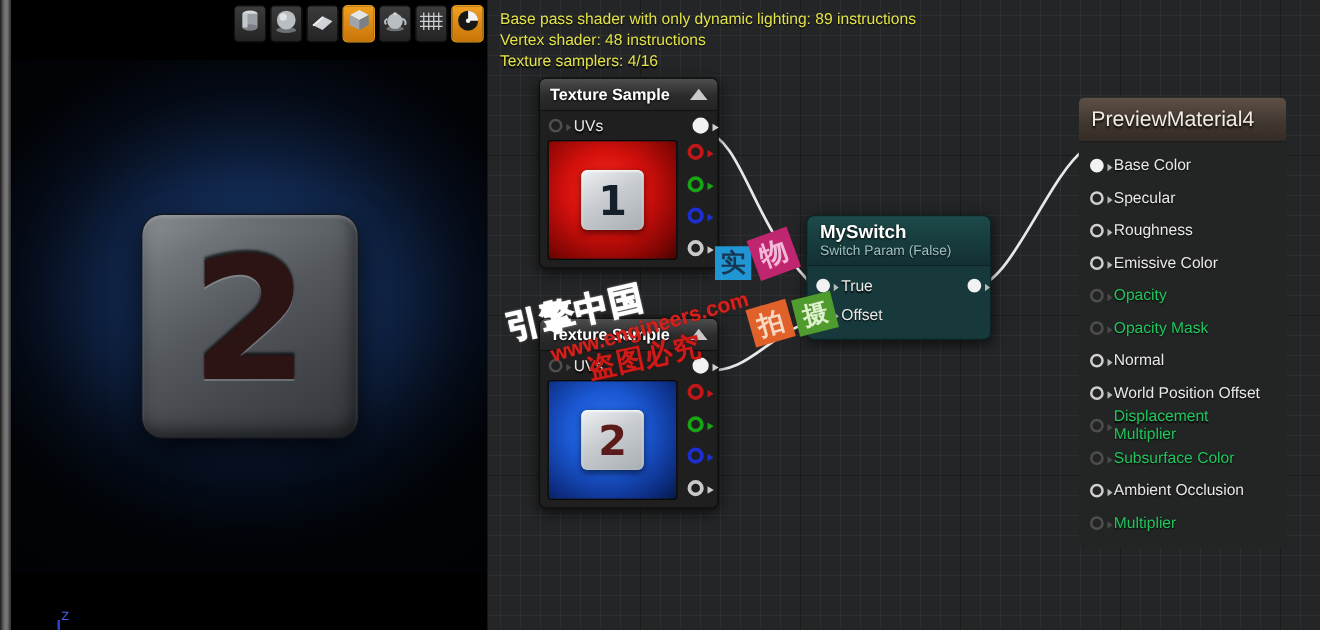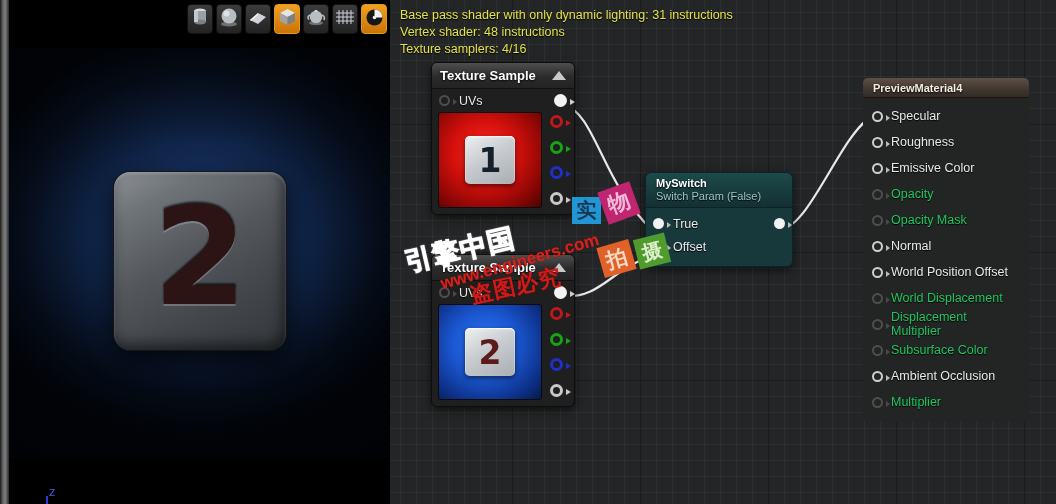--- a/index.html
+++ b/index.html
@@ -156,29 +156,29 @@
   .opin.g { border-color:#17a417; color:#17a417; }
   .opin.b { border-color:#1e2fd0; color:#1e2fd0; }
   .opin.a { border-color:#c9c9c9; color:#c9c9c9; }
 
   
   #switch-node .sw-head {
     border-radius:6px 6px 0 0; padding:4px 10px 5px 10px;
     background:linear-gradient(#1d4a4a,#16383a 70%,#133033);
     border-bottom:1px solid #0d2224;
   }
-  .sw-title { font-size:11px;font-weight:bold;color:#fff;text-shadow:0 1px 2px #000; }
+  .sw-title { font-size:15px;font-weight:bold;color:#fff;text-shadow:0 1px 2px #000; }
   .sw-sub { font-size:11px;color:#9fc3c3; text-shadow:0 1px 1px #000; margin-top:1px; }
 
   
   #material-node { width:166px; }
   .mat-head {
-    height:20px; border-radius:5px 5px 0 0;
+    height:36px; border-radius:5px 5px 0 0;
     display:flex;align-items:center;padding:0 10px;
-    font-size:11px;font-weight:bold;color:#f2ece4;
+    font-size:17px;font-weight:normal;color:#f2ece4;
     text-shadow:0 1px 2px #000;
     background:linear-gradient(#5d5047,#40372f 60%,#332b25);
     border-bottom:1px solid #1a1511;
   }
   .mat-body { background:#232524; border-radius:0 0 5px 5px; padding:5px 0 7px 0; }
   .mat-row { display:flex;align-items:center;height:26px;padding:0 9px;gap:8px; }
   .mat-row .pin-label { font-size:12.5px; }
   .mat-row.disabled .pin-label { color:#22c55e; }
 
   
@@ -316,21 +316,21 @@
           <text x="54" y="44" fill="#d03030" font-size="9" font-family="DejaVu Sans, sans-serif">X</text>
           <text x="2" y="46" fill="#30c030" font-size="9" font-family="DejaVu Sans, sans-serif">Y</text>
         </svg>
       </div>
     </div>
   </div>
 
   <div id="graph-panel">
 
     <div id="stats">
-      <div>Base pass shader with only dynamic lighting: 31 instructions</div>
+      <div>Base pass shader with only dynamic lighting: 89 instructions</div>
       <div>Vertex shader: 48 instructions</div>
       <div>Texture samplers: 4/16</div>
     </div>
 
     <svg id="wires">
       <path d="M172,104 C206,112 210,180 262,230" stroke="#e8e8e8" stroke-width="2.2" fill="none"></path>
       <path d="M172,296 C210,300 222,268 262,256" stroke="#e8e8e8" stroke-width="2.2" fill="none"></path>
       <path d="M393,228 C418,226 450,140 477,120" stroke="#e8e8e8" stroke-width="2.2" fill="none"></path>
     </svg>
 
@@ -403,20 +403,24 @@
         </div>
       </div>
     </div>
 
     <div class="node" id="material-node" style="left:473px; top:78px;">
       <div class="mat-head">
         <span>PreviewMaterial4</span>
       </div>
       <div class="mat-body" id="mat-rows">
           <div class="mat-row">
+            <span class="pin filled"></span>
+            <span class="pin-label">Base Color</span>
+          </div>
+          <div class="mat-row">
             <span class="pin"></span>
             <span class="pin-label">Specular</span>
           </div>
           <div class="mat-row">
             <span class="pin"></span>
             <span class="pin-label">Roughness</span>
           </div>
           <div class="mat-row">
             <span class="pin"></span>
             <span class="pin-label">Emissive Color</span>
@@ -429,24 +433,20 @@
             <span class="pin dim"></span>
             <span class="pin-label">Opacity Mask</span>
           </div>
           <div class="mat-row">
             <span class="pin"></span>
             <span class="pin-label">Normal</span>
           </div>
           <div class="mat-row">
             <span class="pin"></span>
             <span class="pin-label">World Position Offset</span>
-          </div>
-          <div class="mat-row disabled">
-            <span class="pin dim"></span>
-            <span class="pin-label">World Displacement</span>
           </div>
           <div class="mat-row disabled">
             <span class="pin dim"></span>
             <span class="pin-label">Displacement Multiplier</span>
           </div>
           <div class="mat-row disabled">
             <span class="pin dim"></span>
             <span class="pin-label">Subsurface Color</span>
           </div>
           <div class="mat-row">

